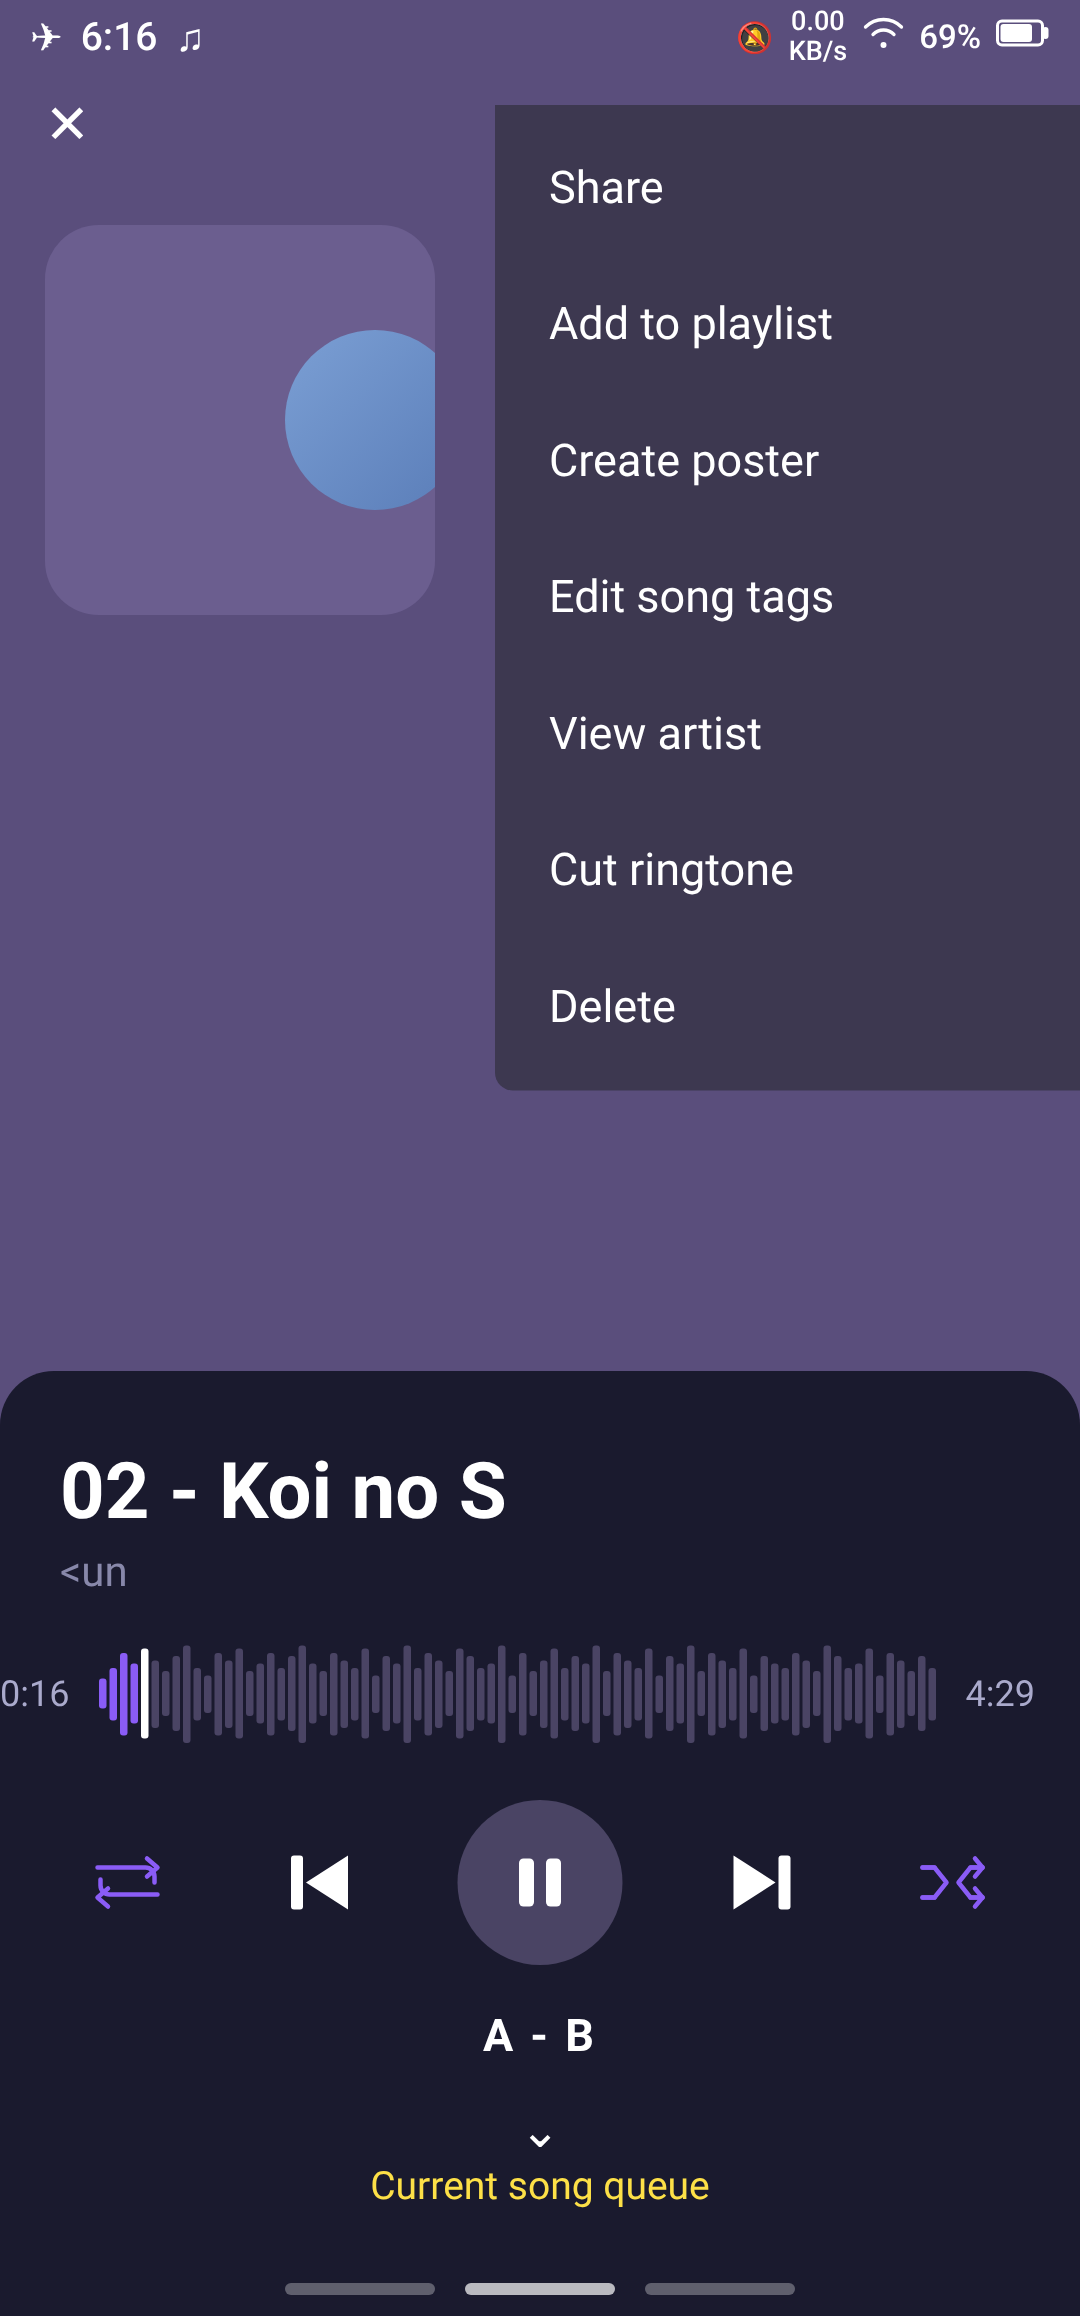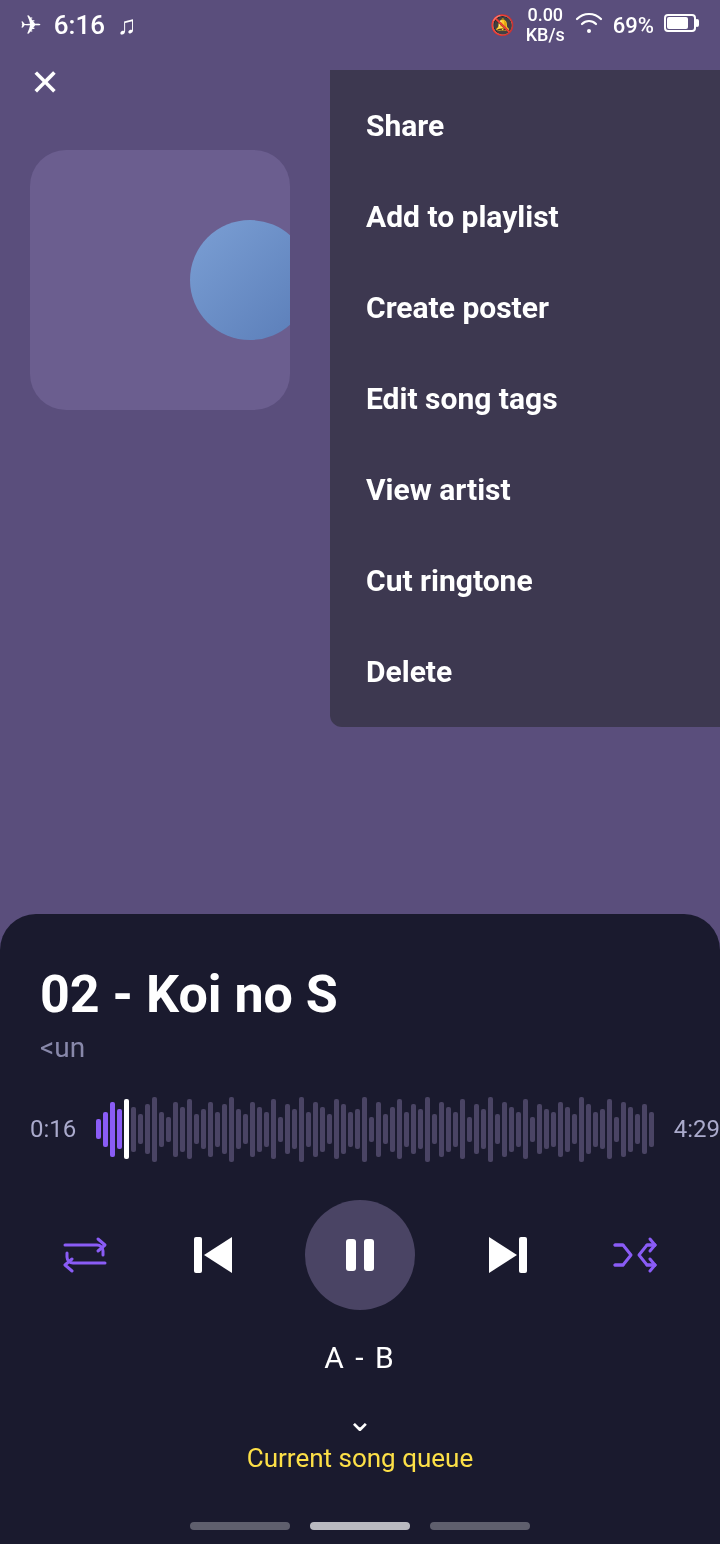--- a/index.html
+++ b/index.html
@@ -98,21 +98,21 @@
       width: 390px;
       background: #3d3850;
       border-radius: 0 0 0 12px;
       z-index: 20;
       padding: 10px 0;
     }
     .menu-item {
       padding: 28px 36px;
       color: white;
       font-size: 30px;
-      font-weight: 700;
+      font-weight: 400;
       cursor: pointer;
       transition: background 0.15s;
     }
 
     
     .player-area {
       position: absolute;
       bottom: 0;
       left: 0;
       right: 0;
@@ -139,20 +139,21 @@
       font-size: 28px;
       margin-top: 6px;
     }
 
     
     .waveform-container {
       display: flex;
       align-items: center;
       gap: 16px;
       margin-top: 30px;
+      justify-content: flex-end;
     }
     .time-label {
       color: #aaaacc;
       font-size: 24px;
       min-width: 50px;
     }
     .time-label.right {
       text-align: right;
     }
     .waveform {
@@ -199,21 +200,21 @@
       cursor: pointer;
       font-size: 44px;
       color: white;
     }
 
     
     .ab-label {
       text-align: center;
       color: white;
       font-size: 30px;
-      font-weight: 400;
+      font-weight: 700;
       margin-top: 30px;
       letter-spacing: 2px;
     }
 
     
     .queue-section {
       display: flex;
       flex-direction: column;
       align-items: center;
       margin-top: 26px;

